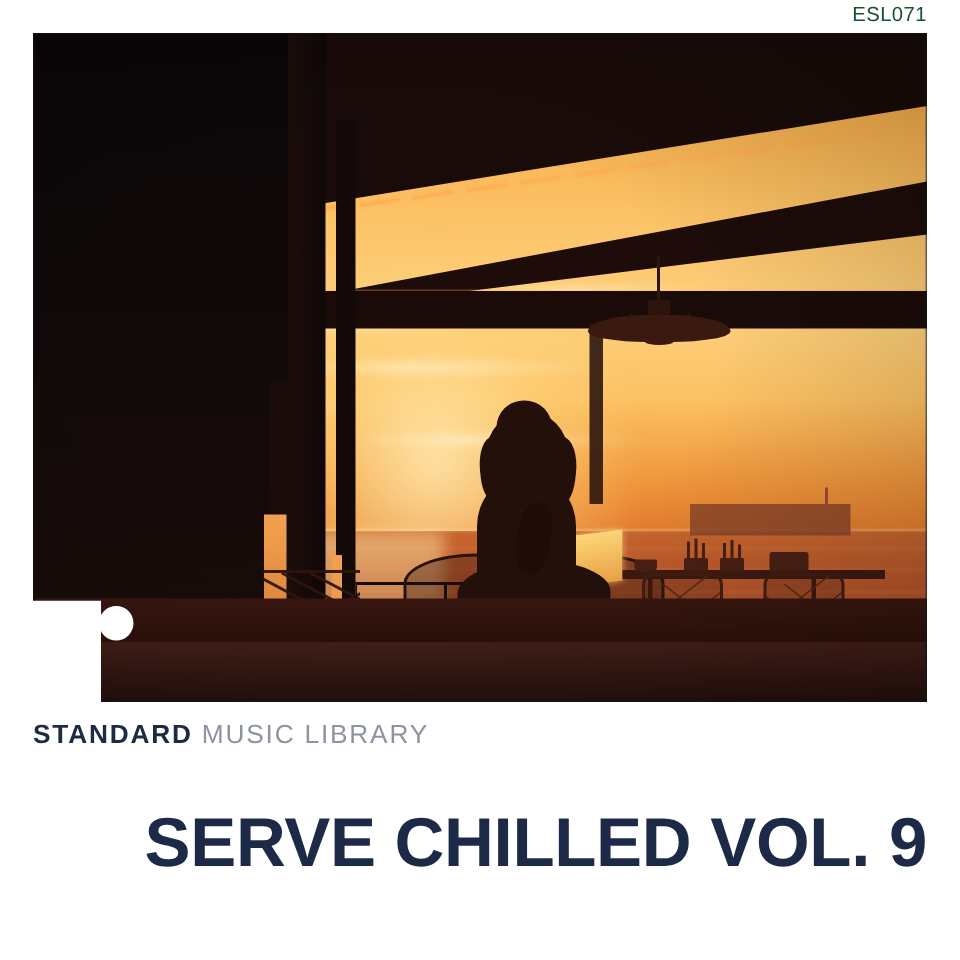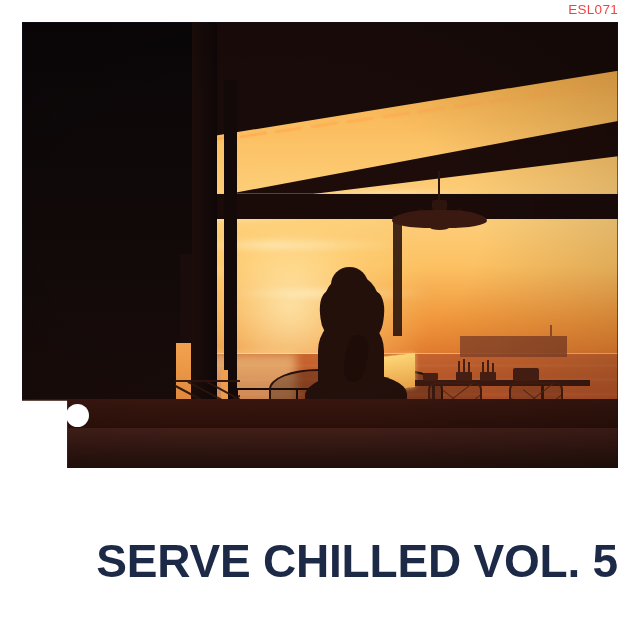--- a/index.html
+++ b/index.html
@@ -17,21 +17,21 @@
     overflow:hidden;
   }
 
   
   .catalogue{
     position:absolute;
     right:22px;top:2px;
     font-size:13.5px;
     font-weight:400;
     letter-spacing:.3px;
-    color:#ef4444;
+    color:#14532d;
     font-family:"Liberation Sans", sans-serif;
   }
 
   
   .photo-frame{
     position:absolute;
     left:22px;top:22px;
     width:596px;height:446px;
     overflow:hidden;
     
@@ -468,16 +468,19 @@
       <div class="silhouette deck"></div>
       <div class="silhouette deck-front"></div>
 
       <div class="vignette"></div>
       <div class="photo-border"></div>
     </div>
   </div>
 
   <div class="notch-hole"></div>
 
-
-  <div class="album-title">SERVE CHILLED VOL. 5</div>
+  <div class="label-row">
+    <span class="label-standard">STANDARD</span><span>&nbsp;</span><span class="label-music">MUSIC LIBRARY</span>
+  </div>
+
+  <div class="album-title">SERVE CHILLED VOL. 9</div>
 
 </div>
 
 </body></html>

